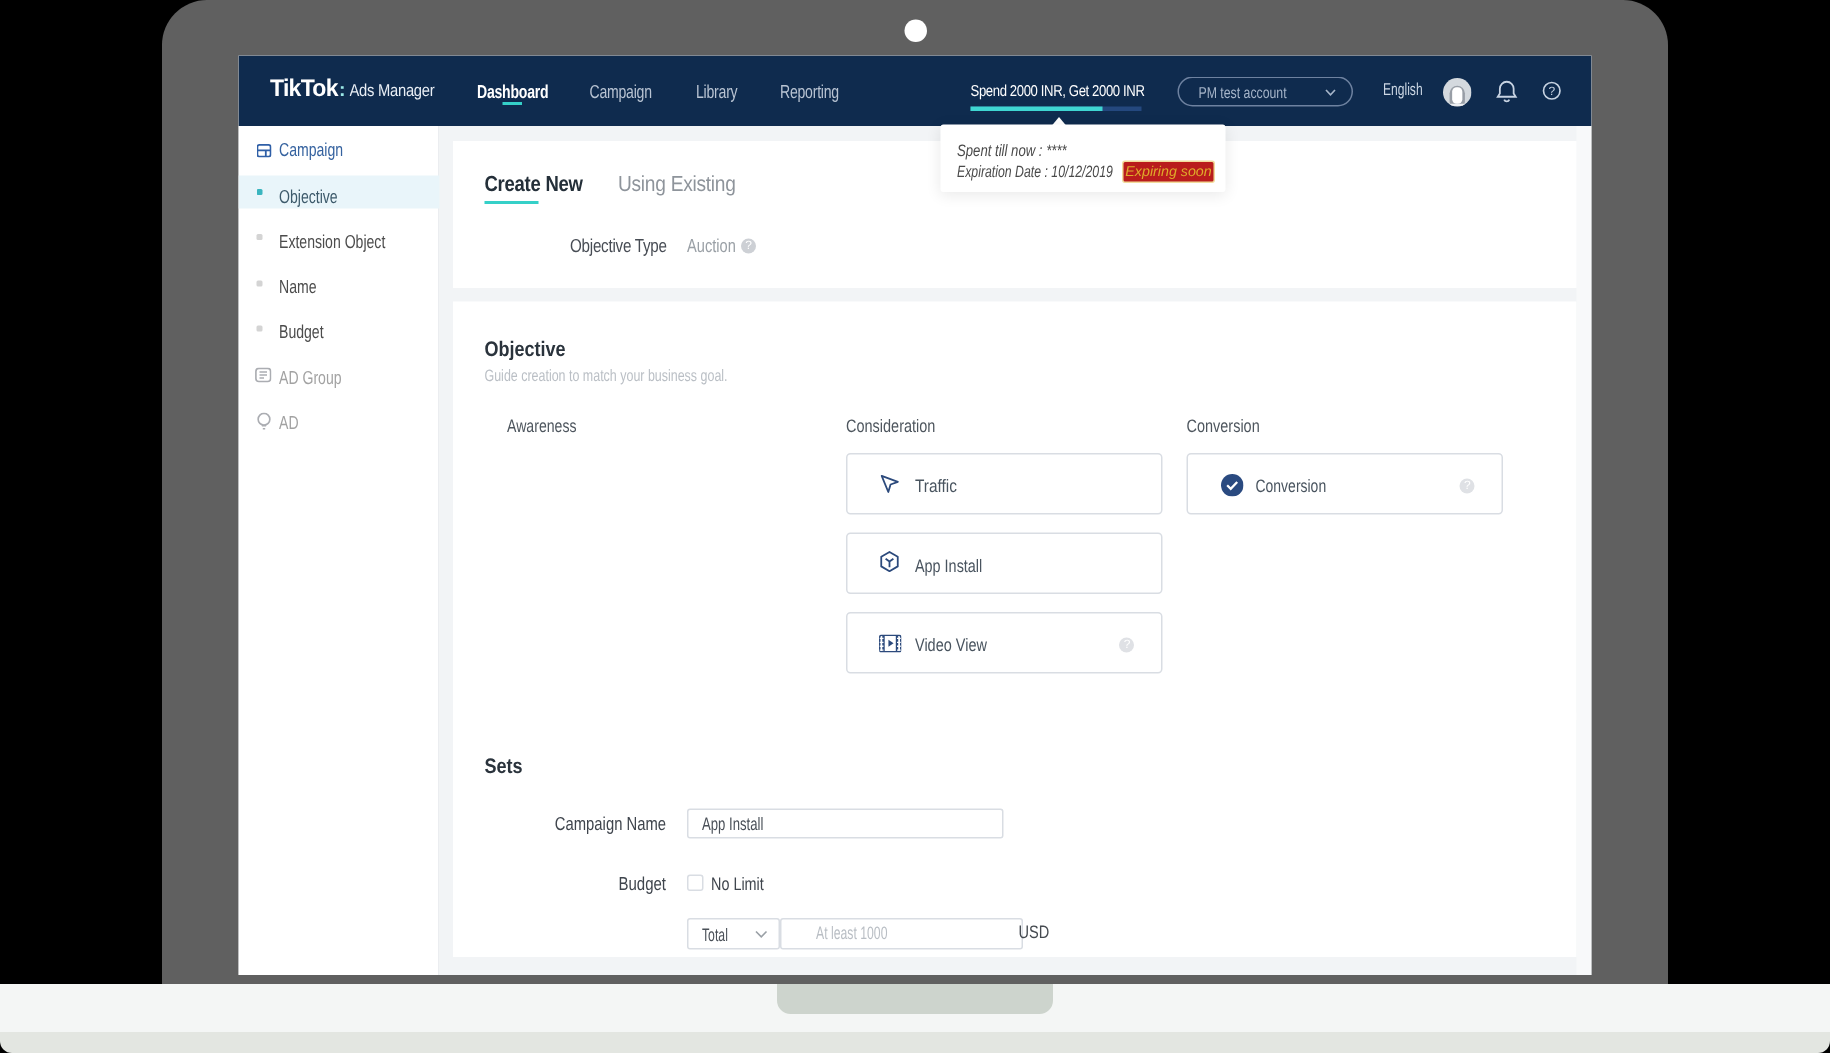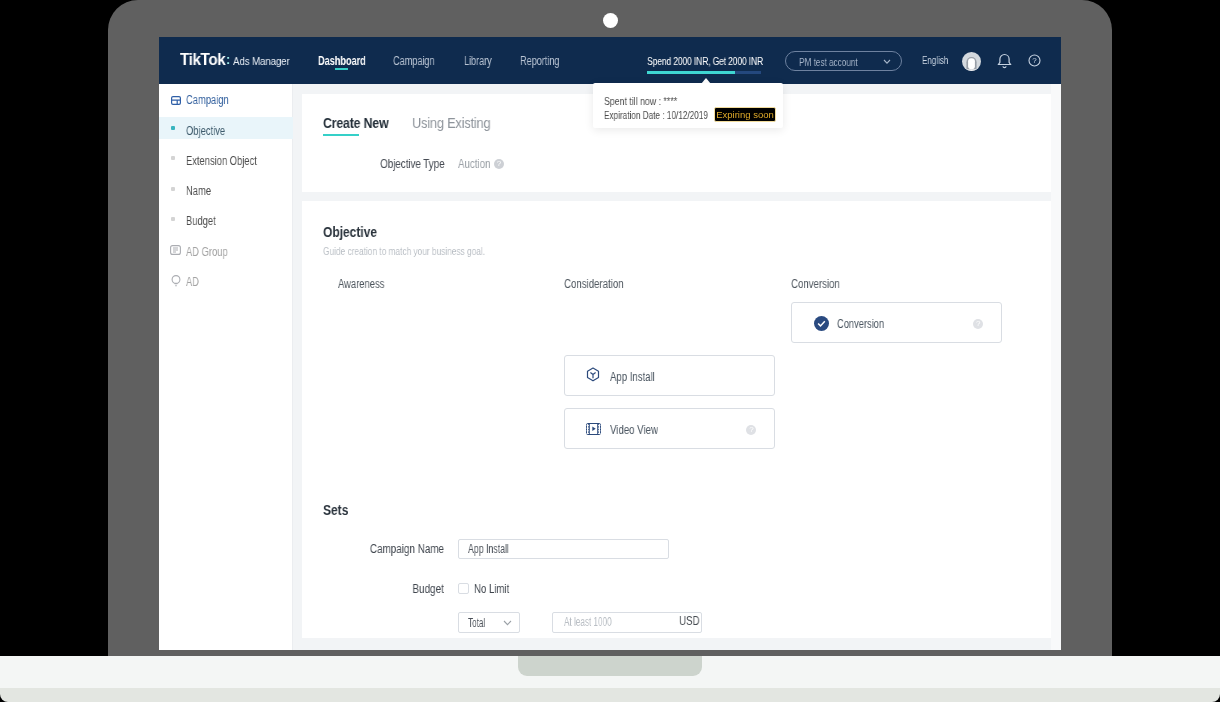--- a/index.html
+++ b/index.html
@@ -70,26 +70,26 @@
 
   .rlabel{position:absolute;font-size:12.5px;color:#3f454d;text-align:right;}
   .inp{position:absolute;border:1px solid #d9dde3;border-radius:2px;background:#fff;
        font-size:12px;color:#4a5058;}
   .ph{color:#b9bec4;}
 
 
   .sxl{transform-origin:0 50%;will-change:transform;}
   .sxr{transform-origin:100% 50%;will-change:transform;}
   
-  .tooltip{left:434px;top:46px;width:190px;height:45px;background:#fff;border-radius:2px;
-           box-shadow:0 2px 10px rgba(0,0,0,0.09);}
+  .tooltip{left:468px;top:46px;width:190px;height:45px;background:#fff;border-radius:2px;
+           box-shadow:0 2px 10px rgba(0,0,0,0.09);font-style:italic;}
   .tt1{position:absolute;left:11px;top:12px;font-size:11px;color:#4a4a4a;}
   .tt2{position:absolute;left:11px;top:26px;font-size:11px;color:#4a4a4a;}
   .tag{position:absolute;left:121px;top:24px;width:60px;height:13px;border:1px solid #f2dc9c;
-       background:#000000;border-radius:2px;color:#dfaa2a;font-size:9.5px;
+       background:#b91c1c;border-radius:2px;color:#dfaa2a;font-size:9.5px;
        text-align:center;line-height:13px;}
 </style>
 </head>
 <body>
 <div class="stage">
   <div class="abs base"></div>
   <div class="abs strip"></div>
   <div class="abs notch"></div>
   <div class="abs bezel">
     <div class="abs camera"></div>
@@ -179,20 +179,26 @@
       </div>
 
       <div class="abs card obj-card">
         <div class="abs h2 sxl" style="left:21px;top:23px;transform:scaleX(.857)">Objective</div>
         <div class="abs sub sxl" style="left:21px;top:44px;transform:scaleX(.755)">Guide creation to match your business goal.</div>
         <div class="abs collab sxl" style="left:35.6px;top:75.5px;transform:scaleX(.784)">Awareness</div>
         <div class="abs collab sxl" style="left:262.4px;top:75.5px;transform:scaleX(.805)">Consideration</div>
         <div class="abs collab sxl" style="left:489.2px;top:75.5px;transform:scaleX(.804)">Conversion</div>
 
 
+        <div class="ocard" style="left:262.4px;top:100.8px;">
+          <svg style="position:absolute;left:21px;top:12px" width="15" height="15" viewBox="0 0 15 15">
+            <path d="M1.8 2.2l10.8 4-4.9 1.8-1.5 5z" fill="none" stroke="#2c4a7c" stroke-width="1.2" stroke-linejoin="round"></path>
+          </svg>
+          <div class="olabel sxl" style="transform:scaleX(.856)">Traffic</div>
+        </div>
 
         <div class="ocard" style="left:489.2px;top:100.8px;">
           <svg style="position:absolute;left:22px;top:13px" width="15" height="15" viewBox="0 0 15 15">
             <circle cx="7.5" cy="7.5" r="7.5" fill="#2a4a80"></circle>
             <path d="M4.1 7.5l2.4 2.4 4.3-4.6" fill="none" stroke="#fff" stroke-width="1.5"></path>
           </svg>
           <div class="olabel sxl" style="transform:scaleX(.776)">Conversion</div>
           <div class="info" style="left:181px;top:16px;background:#dfe1e5;">?</div>
         </div>
 
@@ -222,21 +228,21 @@
         <div class="abs inp" style="left:155.7px;top:64.4px;width:200px;height:18px;padding-left:9px;line-height:18px;"><span class="sxl" style="display:inline-block;transform:scaleX(.73)">App Install</span></div>
         <div class="abs rlabel sxr" style="left:0px;top:106.5px;width:142px;transform:scaleX(.80)">Budget</div>
         <div class="abs inp" style="left:155.7px;top:107.8px;width:9px;height:9px;"></div>
         <div class="abs sxl" style="left:172.3px;top:106.5px;font-size:12px;color:#3f454d;transform:scaleX(.80)">No Limit</div>
         <div class="abs inp" style="left:155.7px;top:137px;width:60px;height:19px;">
           <span class="sxl" style="position:absolute;left:9px;top:3px;transform:scaleX(.68)">Total</span>
           <svg style="position:absolute;right:7px;top:7px" width="9" height="6" viewBox="0 0 9 6">
               <path d="M1 1l3.5 3.6L8 1" stroke="#9aa0a6" stroke-width="1.1" fill="none"></path>
             </svg>
         </div>
-        <div class="abs inp ph" style="left:217.6px;top:137px;width:137px;height:19px;padding-left:11px;line-height:19px;margin-left:32px;"><span class="sxl" style="display:inline-block;transform:scaleX(.68)">At least 1000</span></div>
+        <div class="abs inp ph" style="left:217.6px;top:137px;width:137px;height:19px;padding-left:23px;line-height:19px;"><span class="sxl" style="display:inline-block;transform:scaleX(.68)">At least 1000</span></div>
         <div class="abs sxl" style="left:376.6px;top:139px;font-size:12px;color:#454a50;transform:scaleX(.81)">USD</div>
       </div>
 
       <div class="abs rightstrip"></div>
 
       <div class="abs tooltip">
         <div class="tt1 sxl" style="transform:scaleX(.797)">Spent till now : ****</div>
         <div class="tt2 sxl" style="transform:scaleX(.745)">Expiration Date : 10/12/2019</div>
         <div class="tag">Expiring soon</div>
       </div>

